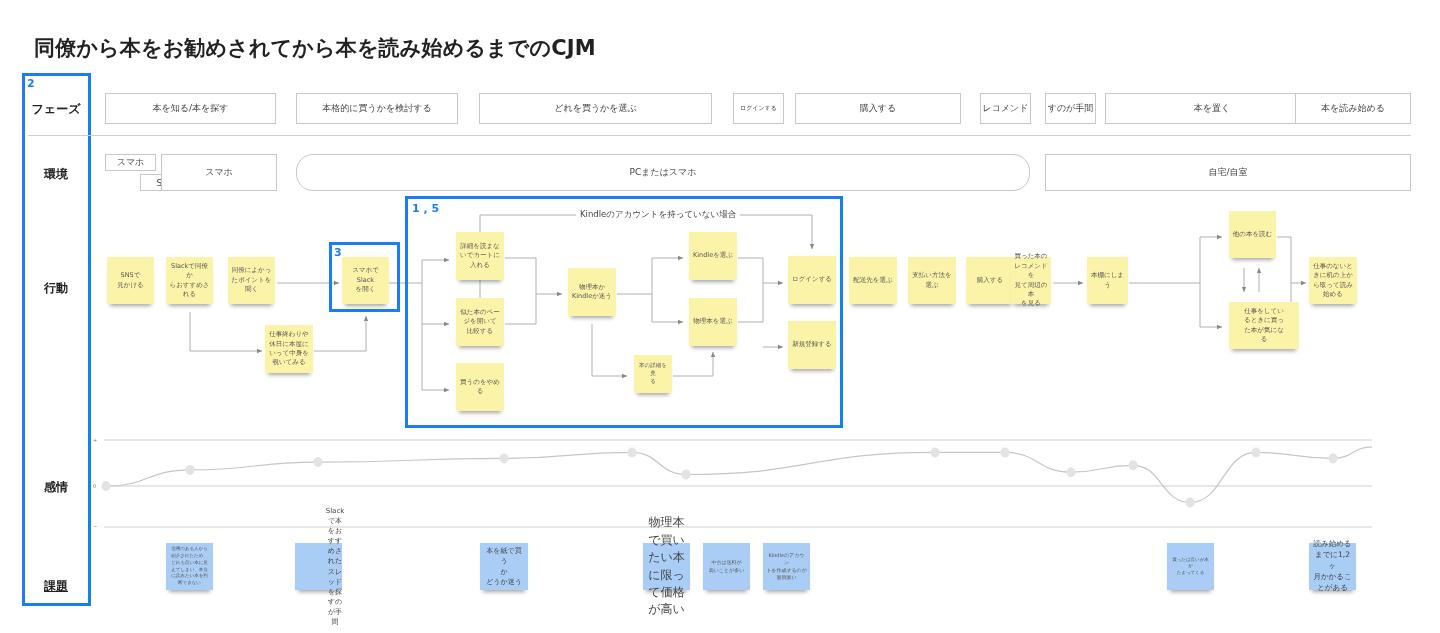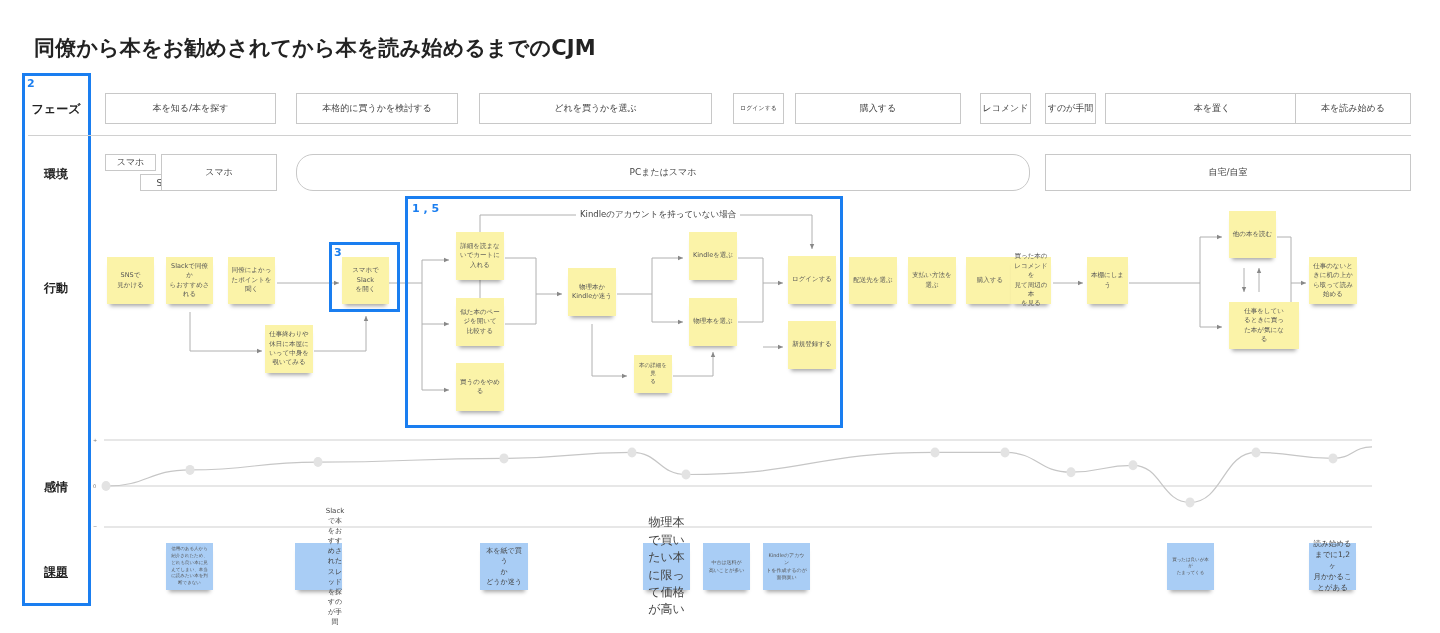--- a/index.html
+++ b/index.html
@@ -48,21 +48,21 @@
 
 <div class="title">同僚から本をお勧めされてから本を読み始めるまでのCJM</div>
 
 <div class="frame" style="left:22px; top:73px; width:69px; height:533px;"></div>
 <div class="frame-tag" style="left:27px; top:77px;">2</div>
 
 <div class="row-label" style="top:101px;">フェーズ</div>
 <div class="row-label" style="top:166px;">環境</div>
 <div class="row-label" style="top:280px;">行動</div>
 <div class="row-label" style="top:479px;">感情</div>
-<div class="row-label" style="top:564px;text-decoration:underline;">課題</div>
+<div class="row-label" style="top:578px;text-decoration:underline;">課題</div>
 
 <div class="hline" style="left:28px; top:135px; width:1383px;"></div>
 
 <div class="phase" style="left:105px; top:93px; width:171px; height:31px;">本を知る/本を探す</div>
 <div class="phase" style="left:296px; top:93px; width:162px; height:31px;">本格的に買うかを検討する</div>
 <div class="phase" style="left:479px; top:93px; width:233px; height:31px;">どれを買うかを選ぶ</div>
 <div class="phase tiny" style="left:733px; top:93px; width:51px; height:31px;">ログインする</div>
 <div class="phase" style="left:795px; top:93px; width:166px; height:31px;">購入する</div>
 <div class="phase" style="left:980px; top:93px; width:51px; height:31px;">レコメンド</div>
 <div class="phase" style="left:1045px; top:93px; width:51px; height:31px;">すのが手間</div>

